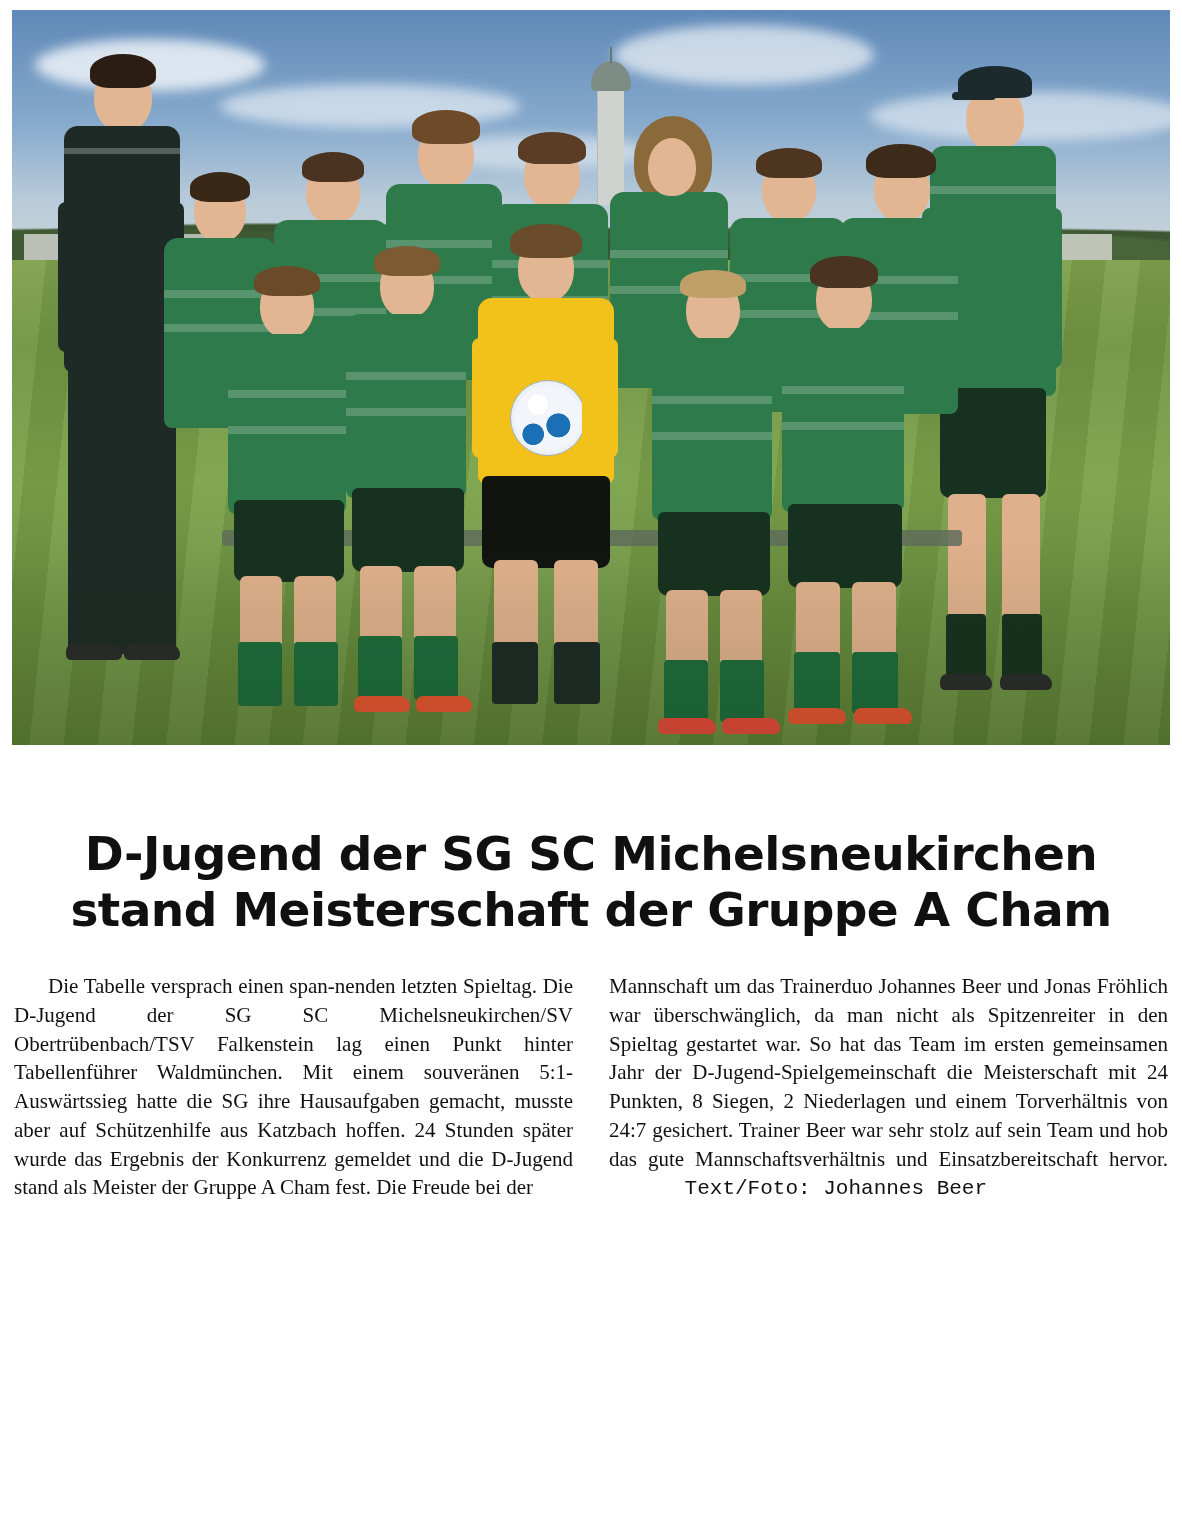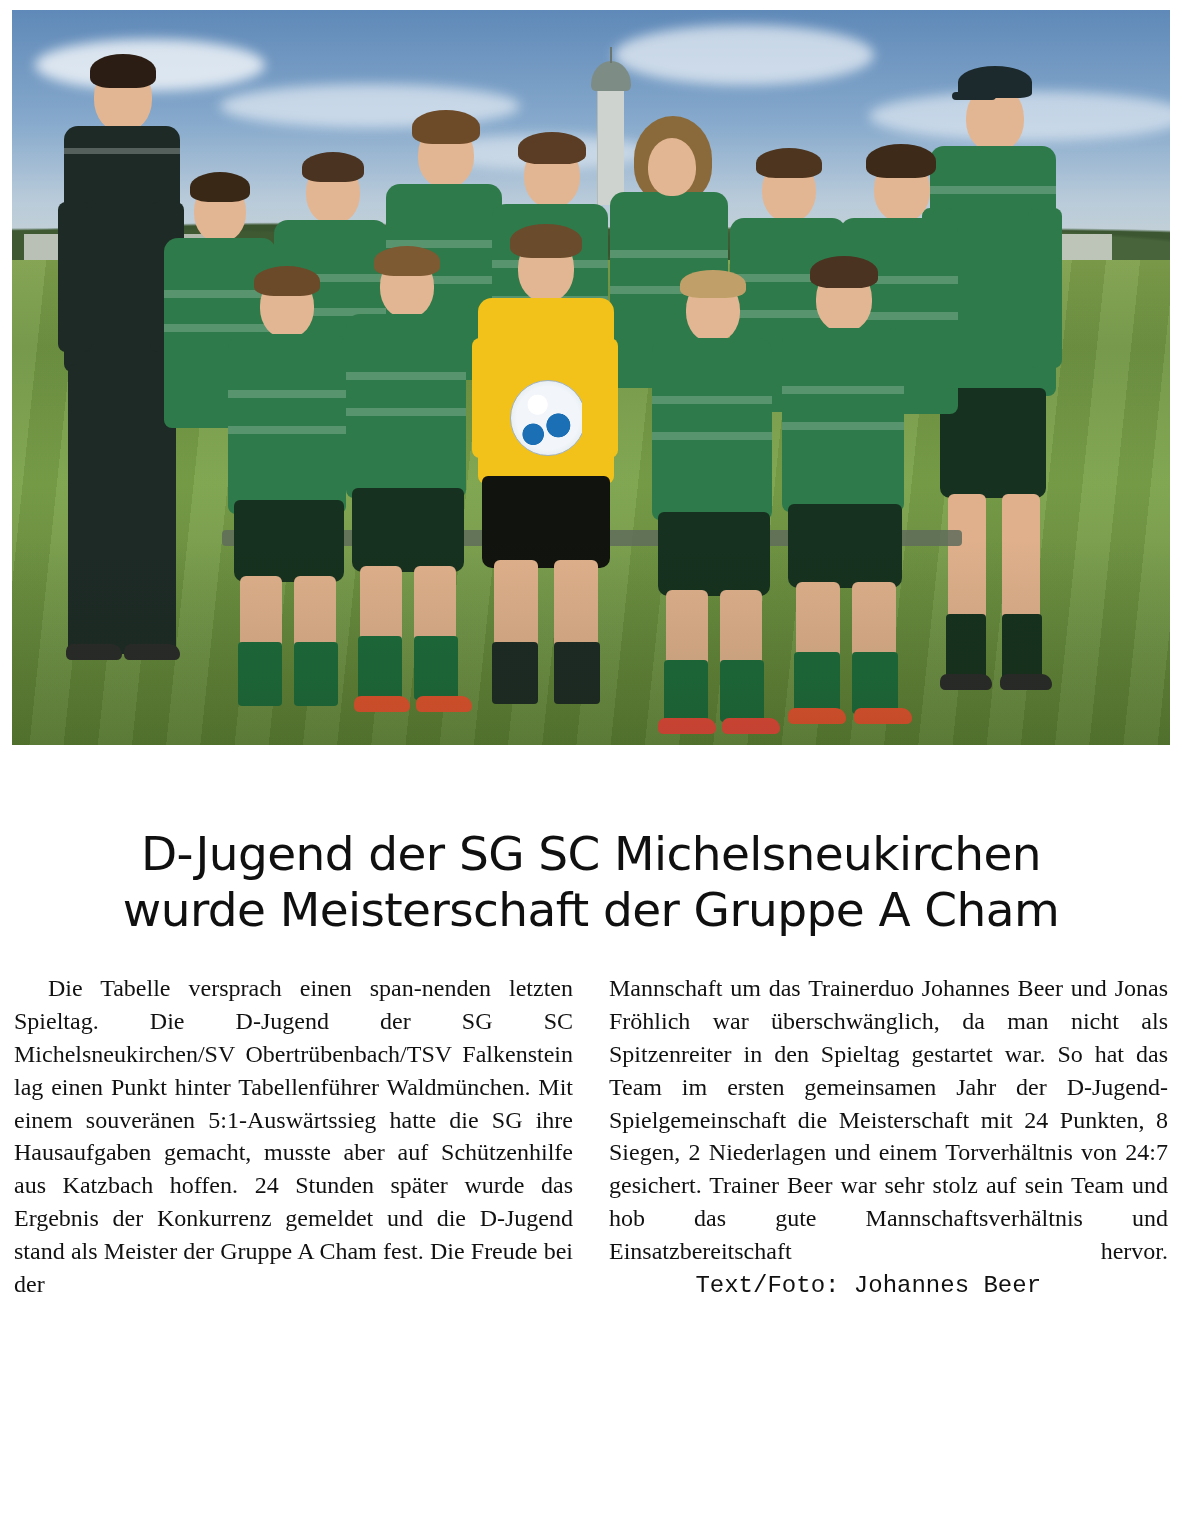--- a/index.html
+++ b/index.html
@@ -204,42 +204,42 @@
     background: #1c2a2d; border-radius: 10px;
   }
 
   
   .headline {
     position: absolute;
     left: 26px;
     top: 795px;
     width: 1130px;
     font-family: "DejaVu Sans", sans-serif;
-    font-weight: 400;
+    font-weight: 700;
     font-size: 47px;
     line-height: 1.18;
     color: #101010;
     letter-spacing: -0.6px;
     text-align: center;
   }
 
   
   .columns {
     position: absolute;
     left: 14px;
     top: 972px;
     width: 1154px;
     height: 540px;
     display: flex;
     gap: 36px;
   }
   .col {
     flex: 1 1 0;
     font-family: "Liberation Serif", serif;
-    font-size: 24px;
+    font-size: 21px;
     line-height: 1.37;
     color: #111111;
     text-align: justify;
     text-justify: inter-word;
     hyphens: manual;
     overflow: hidden;
   }
   .col p { margin: 0; }
   .col .indent { text-indent: 34px; }
   .credit { white-space: pre; font-family: Liberation Mono, monospace; }
@@ -434,21 +434,21 @@
         <div class="shoe" style="left:10px; top:448px; width:58px;"></div>
         <div class="shoe" style="left:76px; top:448px; width:58px;"></div>
       </div>
 
       <div class="shadow-cast"></div>
     </div>
   </div>
 
   <h1 class="headline">
     <span>D-Jugend der SG SC Michelsneukirchen</span><br>
-    <span>wurde Meisterschaft der Gruppe A Cham</span>
+    <span>stand Meisterschaft der Gruppe A Cham</span>
   </h1>
 
   <div class="columns">
     <div class="col">
       <p class="indent">Die Tabelle versprach einen span-nenden letzten Spieltag. Die D-Jugend der SG SC Michelsneukirchen/SV Obertrübenbach/TSV Falkenstein lag einen Punkt hinter Tabellenführer Waldmünchen. Mit einem souveränen 5:1-Auswärtssieg hatte die SG ihre Hausaufgaben gemacht, musste aber auf Schützenhilfe aus Katzbach hoffen. 24 Stunden später wurde das Ergebnis der Konkurrenz gemeldet und die D-Jugend stand als Meister der Gruppe A Cham fest. Die Freude bei der</p>
     </div>
     <div class="col">
       <p><span>Mannschaft um das Trainerduo Johannes Beer und Jonas Fröhlich war überschwänglich, da man nicht als Spitzenreiter in den Spieltag gestartet war. So hat das Team im ersten gemeinsamen Jahr der D-Jugend-Spielgemeinschaft die Meisterschaft mit 24 Punkten, 8 Siegen, 2 Niederlagen und einem Torverhältnis von 24:7 gesichert. Trainer Beer war sehr stolz auf sein Team und hob das gute Mannschaftsverhältnis und Einsatzbereitschaft hervor.</span><span class="credit">      Text/Foto: Johannes Beer</span></p>
     </div>
   </div>

